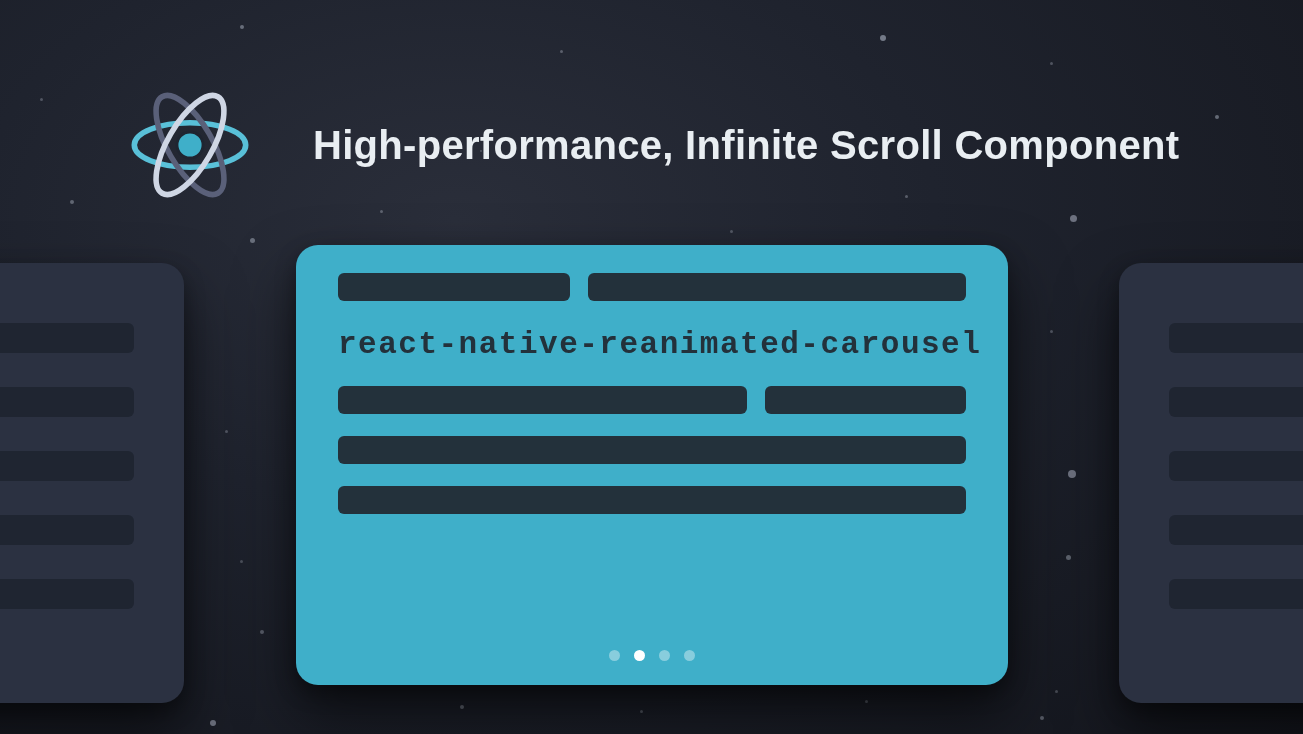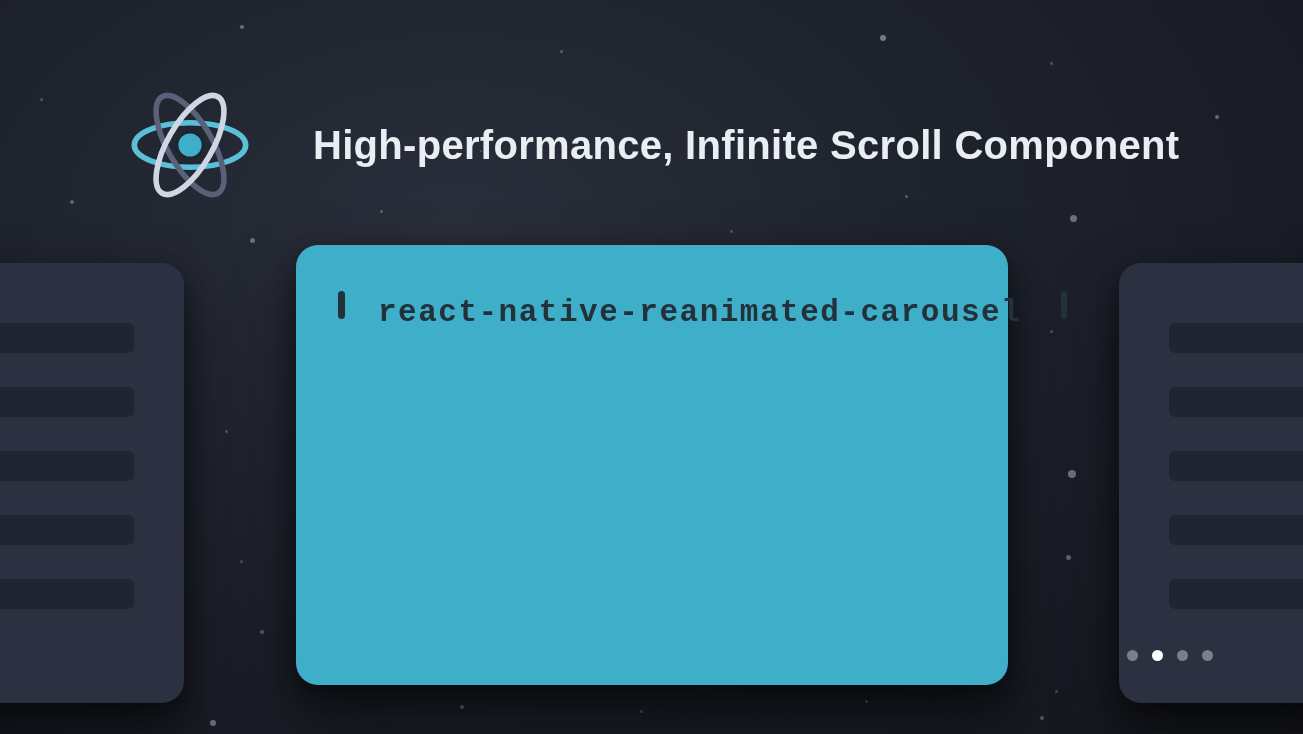--- a/index.html
+++ b/index.html
@@ -77,23 +77,23 @@
     background: #1f2531;
     border-radius: 6px;
   }
 
   .main-card {
     width: 712px;
     height: 440px;
     left: 296px;
     top: 0;
     background: #3fafc9;
-    padding: 46px 42px 24px 42px;
-    display: flex;
-    flex-direction: row;
+    padding: 28px 42px 24px 42px;
+    display: flex;
+    flex-direction: column;
     gap: 22px;
   }
 
   .row { display: flex; gap: 18px; }
   .bar {
     height: 28px;
     background: #23313b;
     border-radius: 6px;
     flex-grow: 1;
   }

